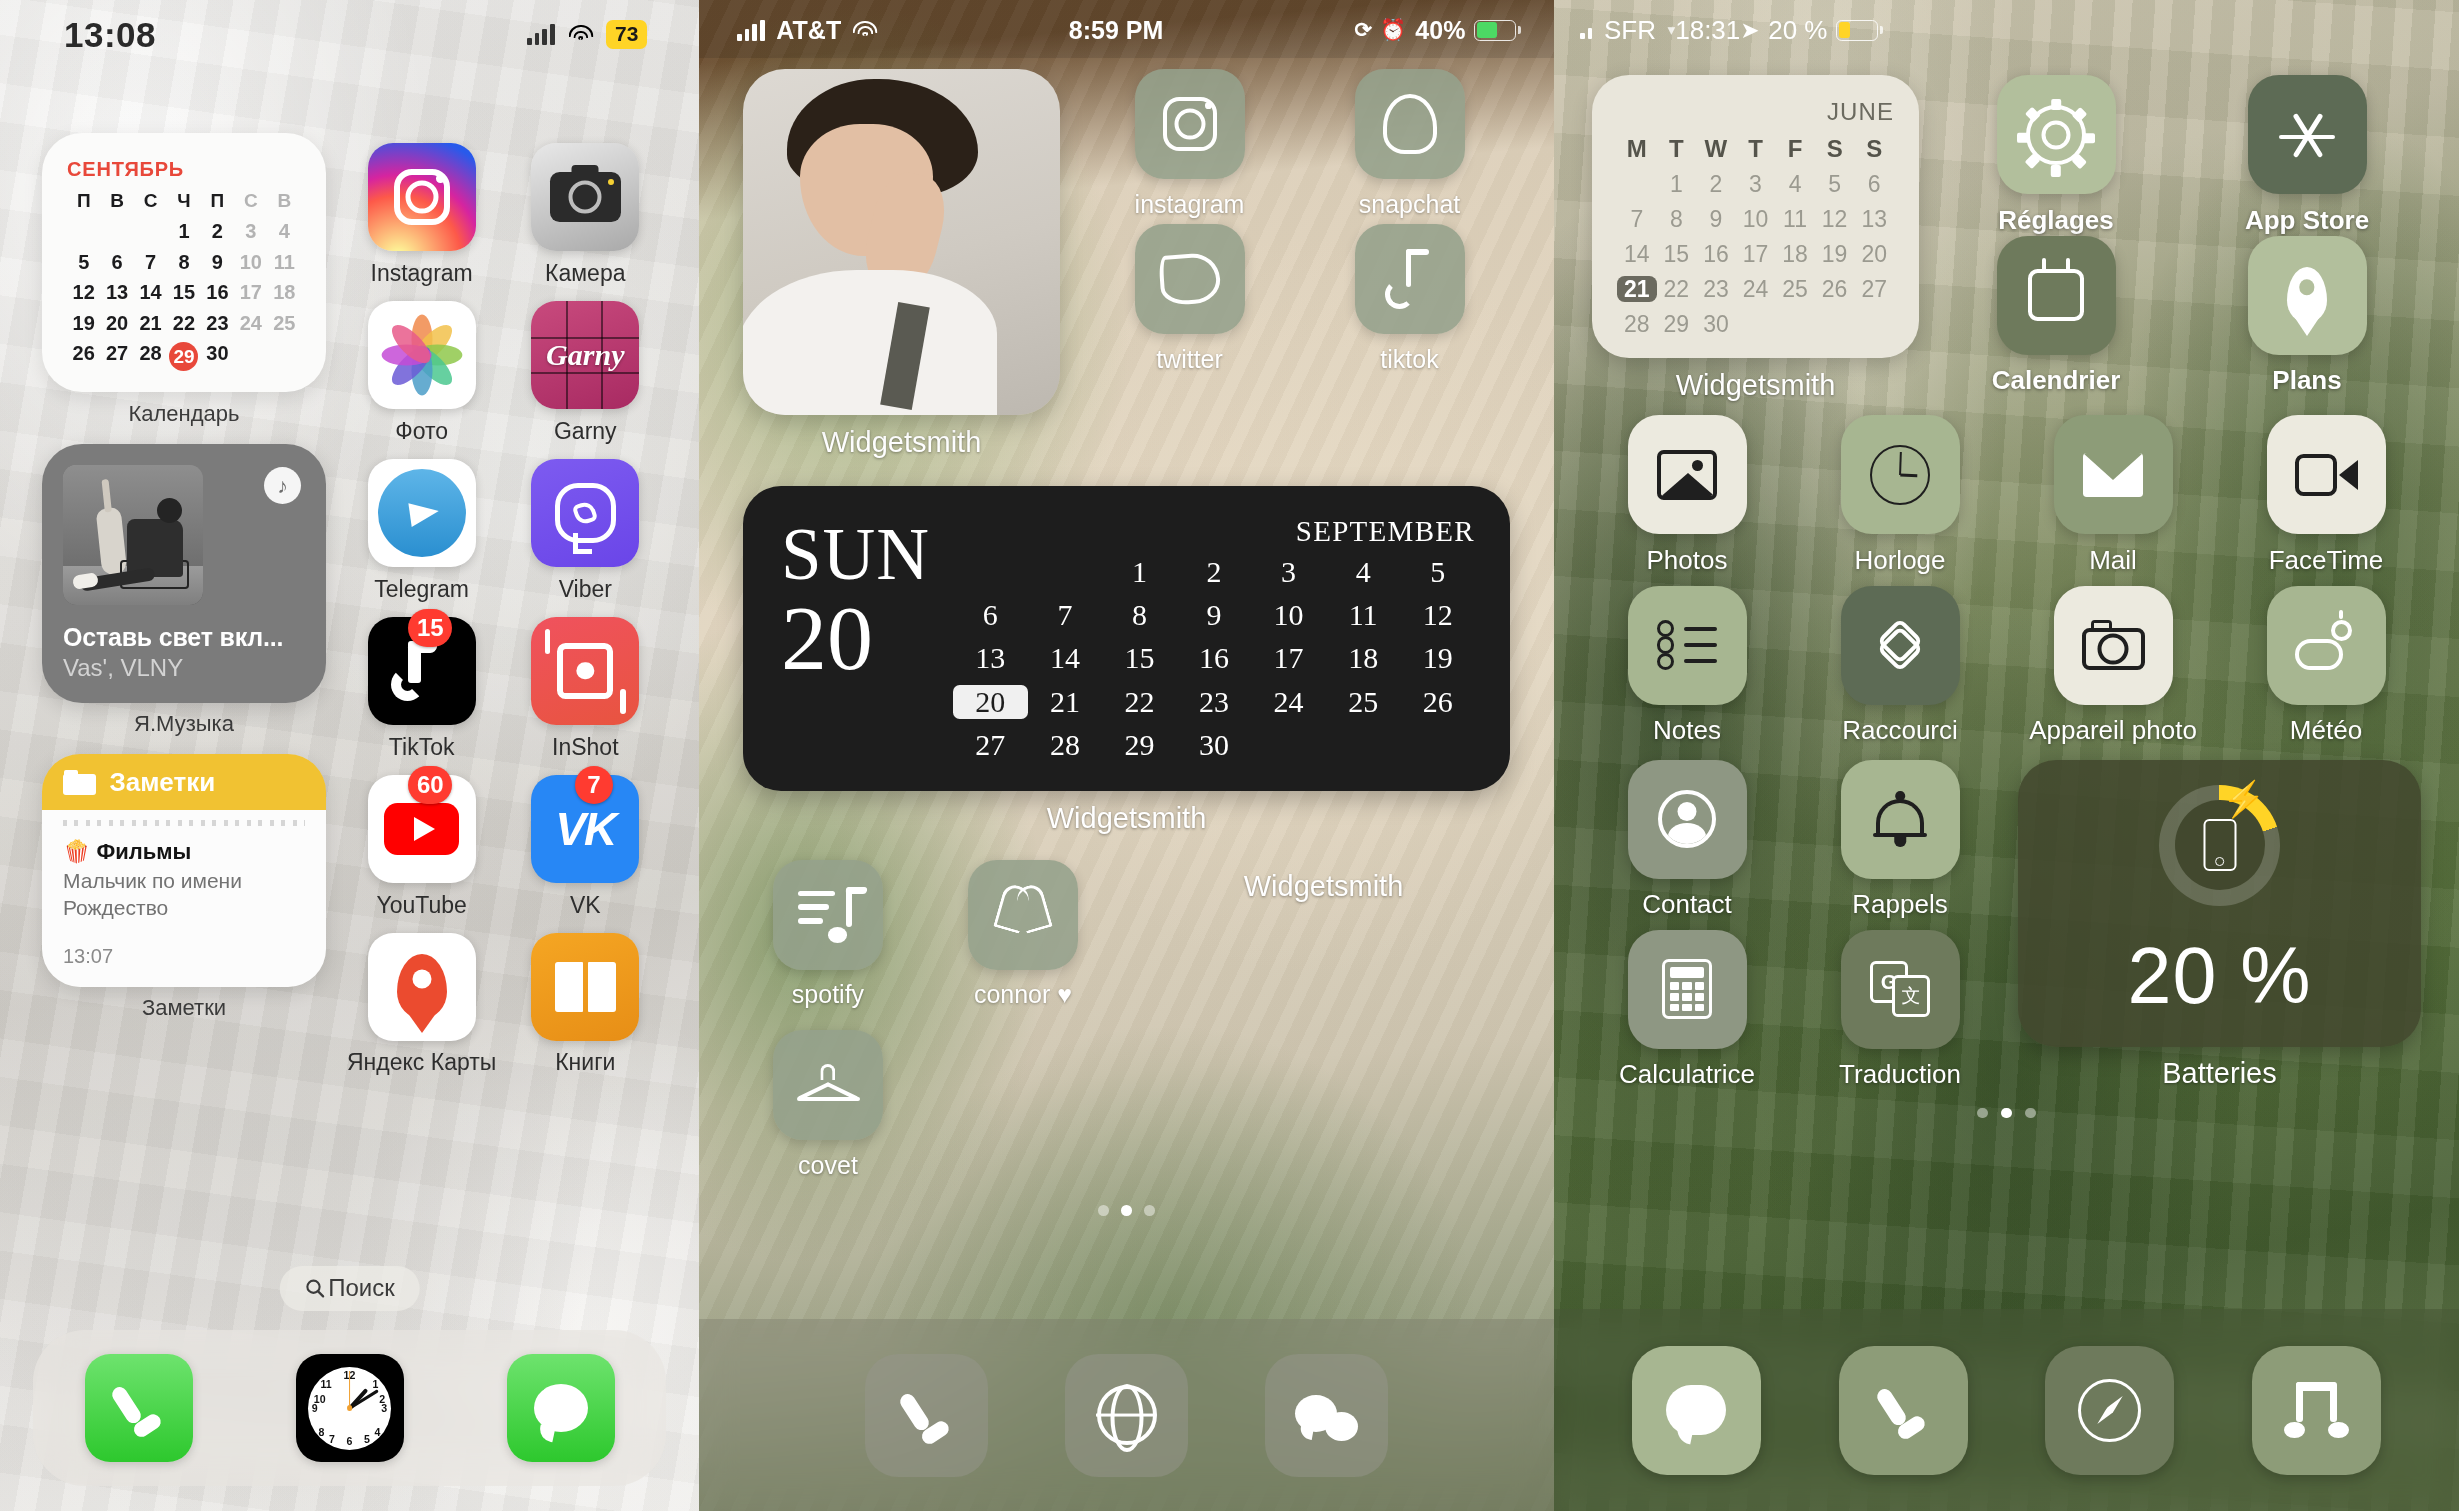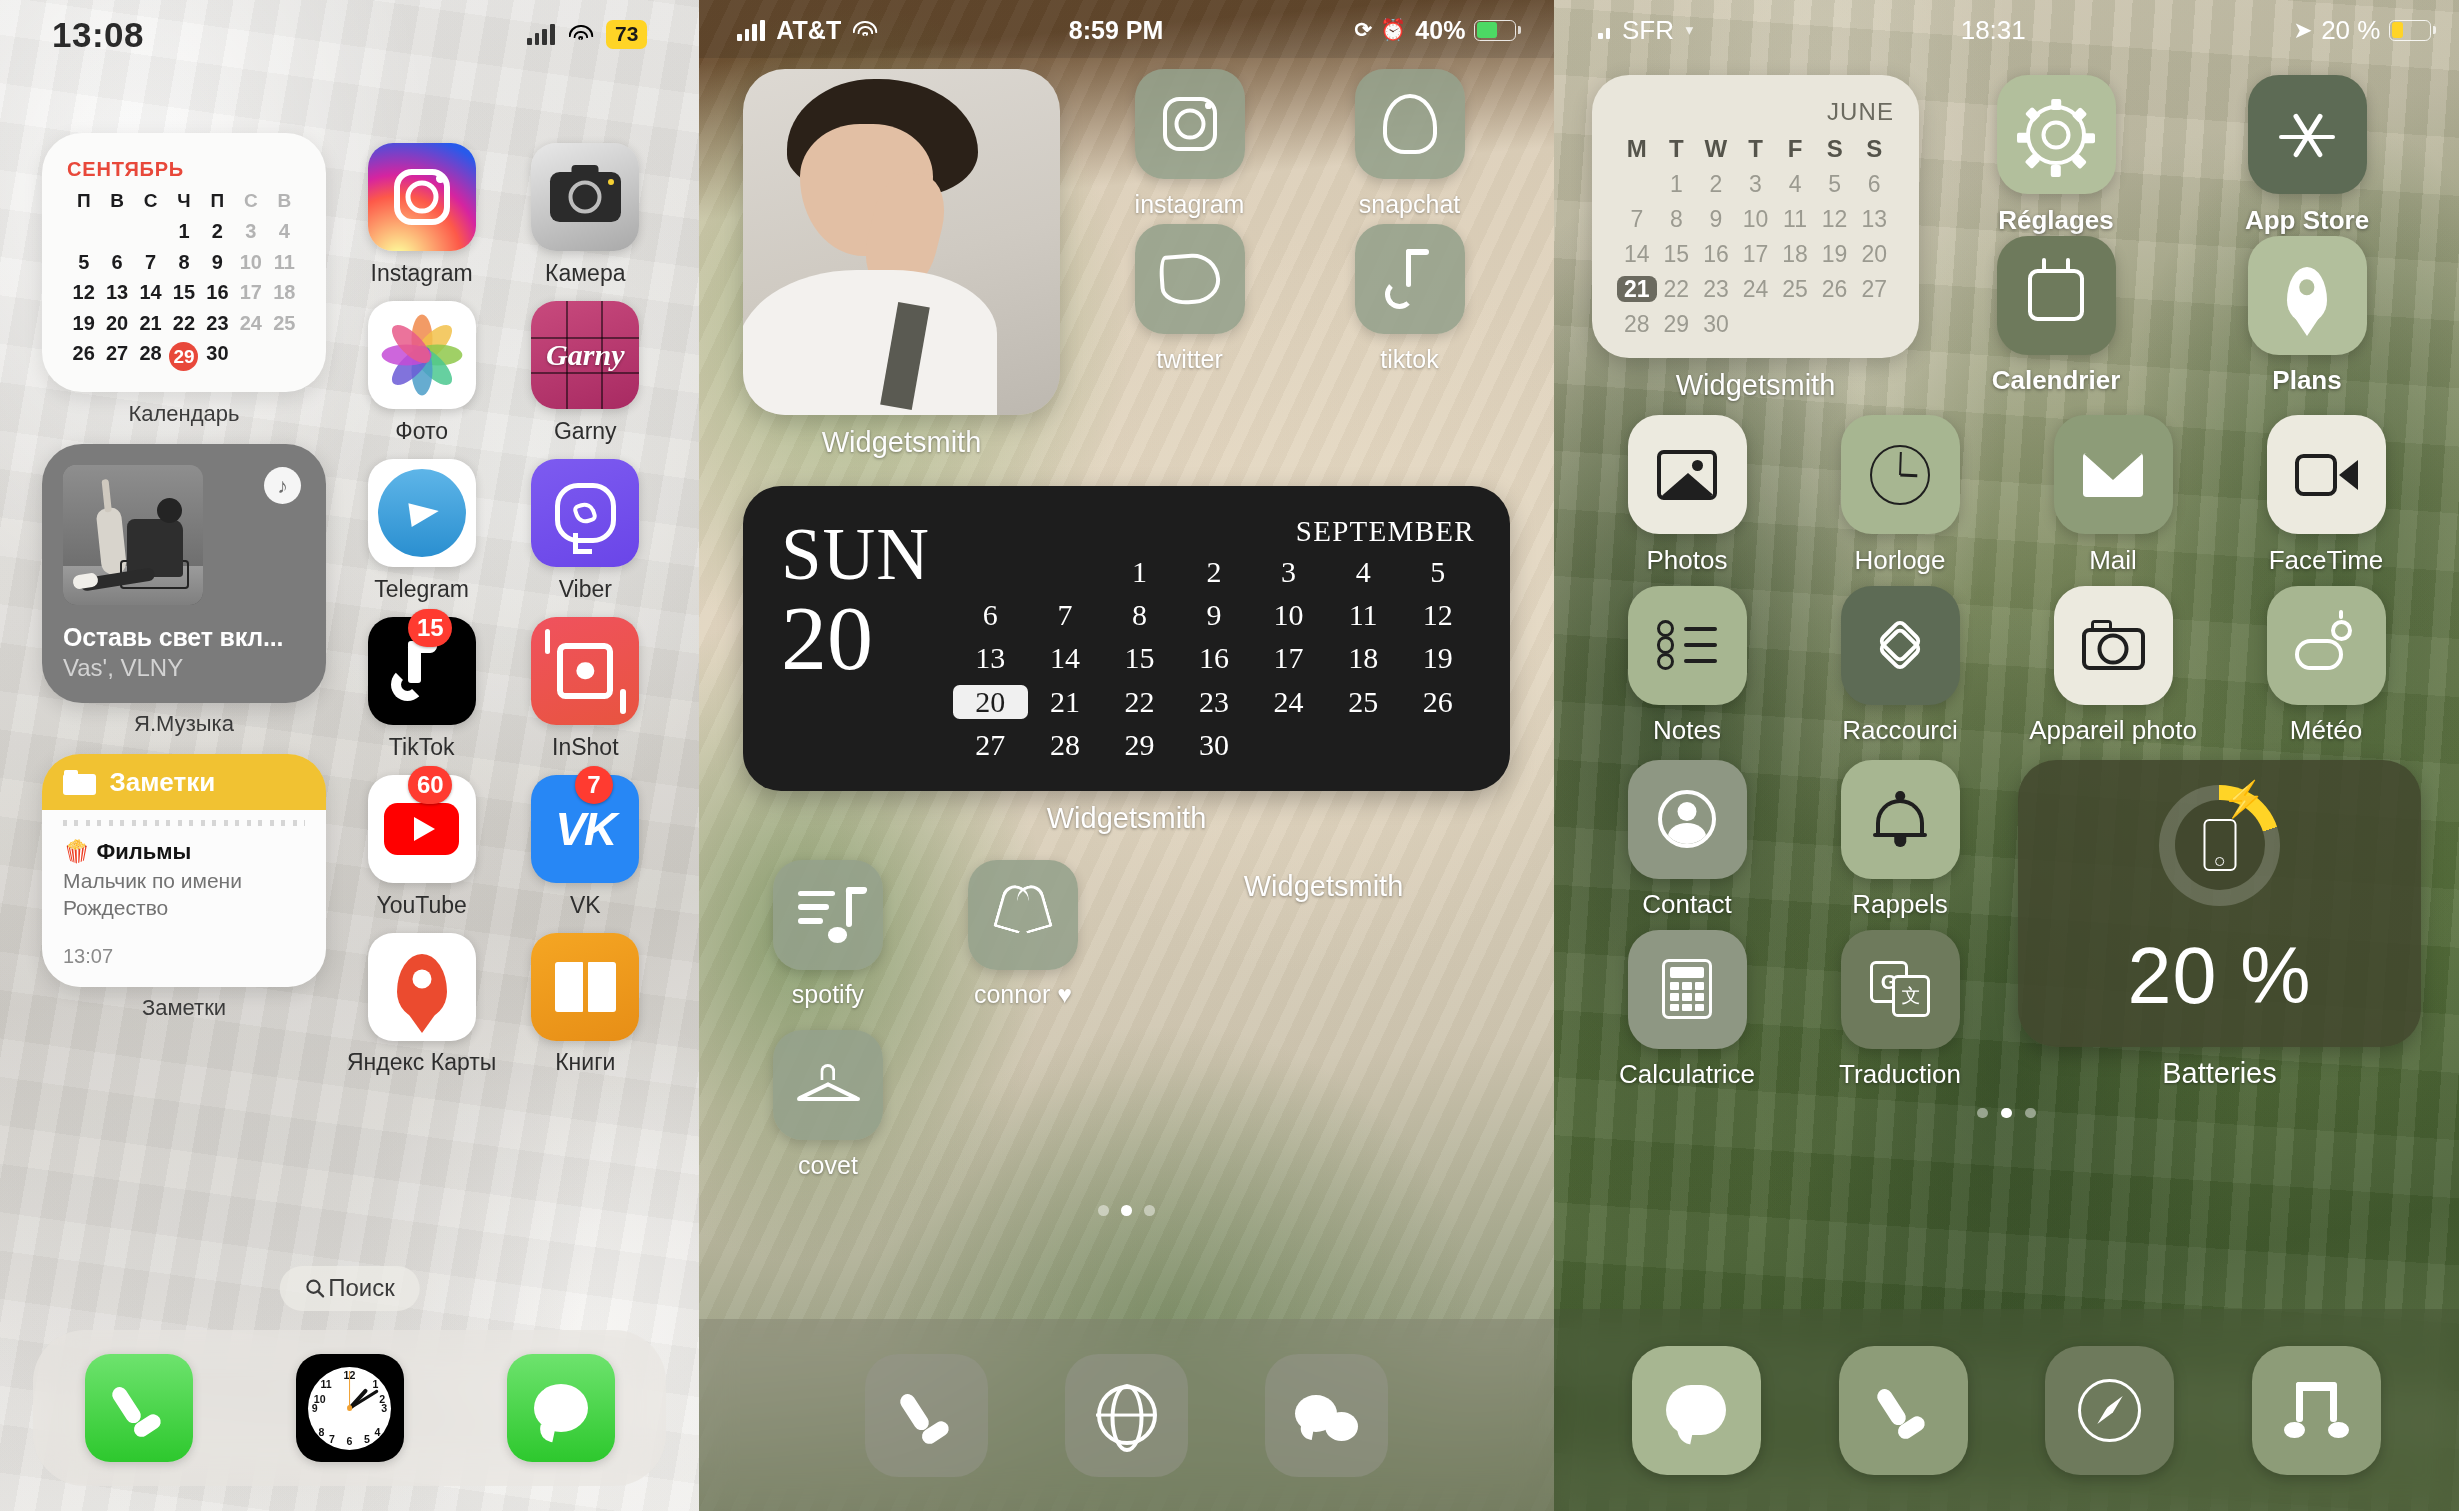--- a/index.html
+++ b/index.html
@@ -25,21 +25,21 @@
     background:
       repeating-linear-gradient(100deg, rgba(255,255,255,.10) 0 21px, rgba(150,148,144,.07) 21px 46px),
       repeating-linear-gradient(8deg, rgba(255,255,255,.07) 0 38px, rgba(140,138,134,.05) 38px 86px);
     pointer-events:none;
   }
   .p1-status {
     position:absolute; top:0; left:0; right:0; height:69px;
     display:flex; align-items:center; justify-content:space-between;
     padding:0 52px; z-index:5;
   }
-  .p1-time { font-size:35px; font-weight:600; color:#2a2a2a; letter-spacing:0.5px; }
+  .p1-time { font-size:35px; font-weight:600; color:#2a2a2a; letter-spacing:0.5px;margin-left:12px; }
   .p1-stat-right { display:flex; align-items:center; gap:13.4px; }
   .bars { display:flex; align-items:flex-end; gap:2.9px; height:21px; }
   .bars i { display:block; width:4.8px; background:#333; border-radius:1px; }
   .bars i:nth-child(1){height:6.7px}.bars i:nth-child(2){height:11.5px}
   .bars i:nth-child(3){height:16.3px}.bars i:nth-child(4){height:21px}
   .batt73 {
     background:#FFD426; color:#1a1a1a; font-size:21px; font-weight:700;
     border-radius:6.7px; padding:2.9px 8.6px; line-height:1.15;
   }
   .p1-grid {
@@ -343,22 +343,22 @@
       radial-gradient(ellipse 30% 60% at 30% 14%, rgba(222,215,196,.7), transparent 70%),
       linear-gradient(168deg,#ccc5ae 0%,#c3bda6 16%,#7e8b5f 40%,#58703d 64%,#445c30 82%,#5d7244 100%);
   }
   .phone3::before{
     content:""; position:absolute; inset:0; pointer-events:none;
     background:
       repeating-linear-gradient(94deg, rgba(255,255,255,.06) 0 17.3px, rgba(30,50,20,.07) 17.3px 40px),
       repeating-linear-gradient(4deg, rgba(255,255,255,.04) 0 58px, rgba(30,50,20,.05) 58px 125px);
   }
   .p3-status {
-    position:absolute; top:0; left:16px; right:0; height:60px; z-index:6;
-    display:flex; align-items:center; justify-content:space-between; padding:0 28px;
+    position:absolute; top:0; left:4px; right:0; height:60px; z-index:6;
+    display:flex; align-items:center; padding:0 22px;
     color:#fff; font-size:26px; font-weight:500;
   }
   .p3-grid {
     position:absolute; top:75px; left:38px; right:38px; z-index:5;
   }
   .p3-row1 { display:flex; gap:23px; }
   .w-cal3 {
     width:327px; background:#e9e6db; border-radius:37px; padding:23px 25px 21px;
     box-shadow:0 6.7px 21px rgba(0,0,0,.2);
   }

